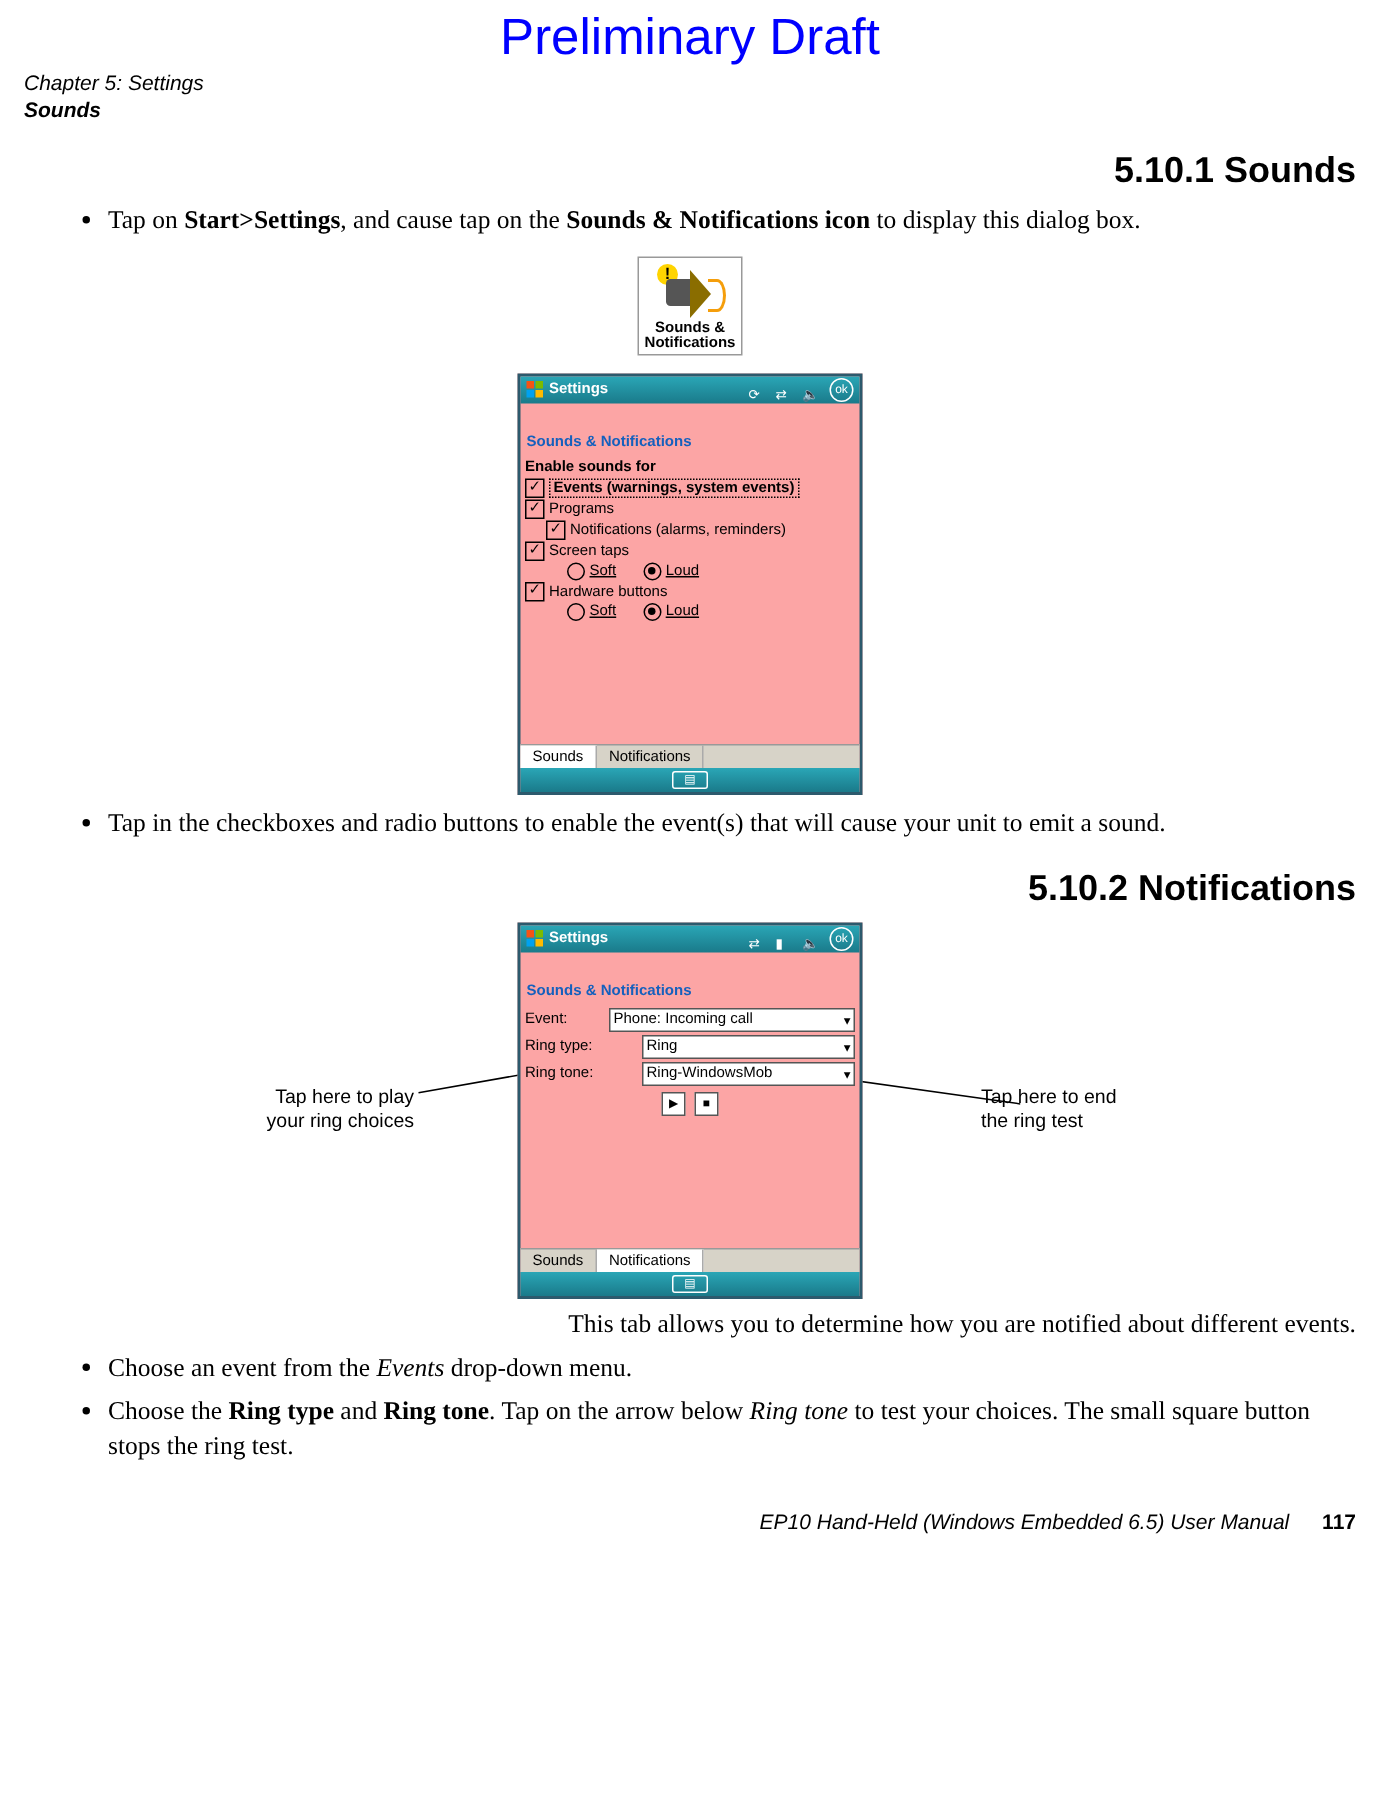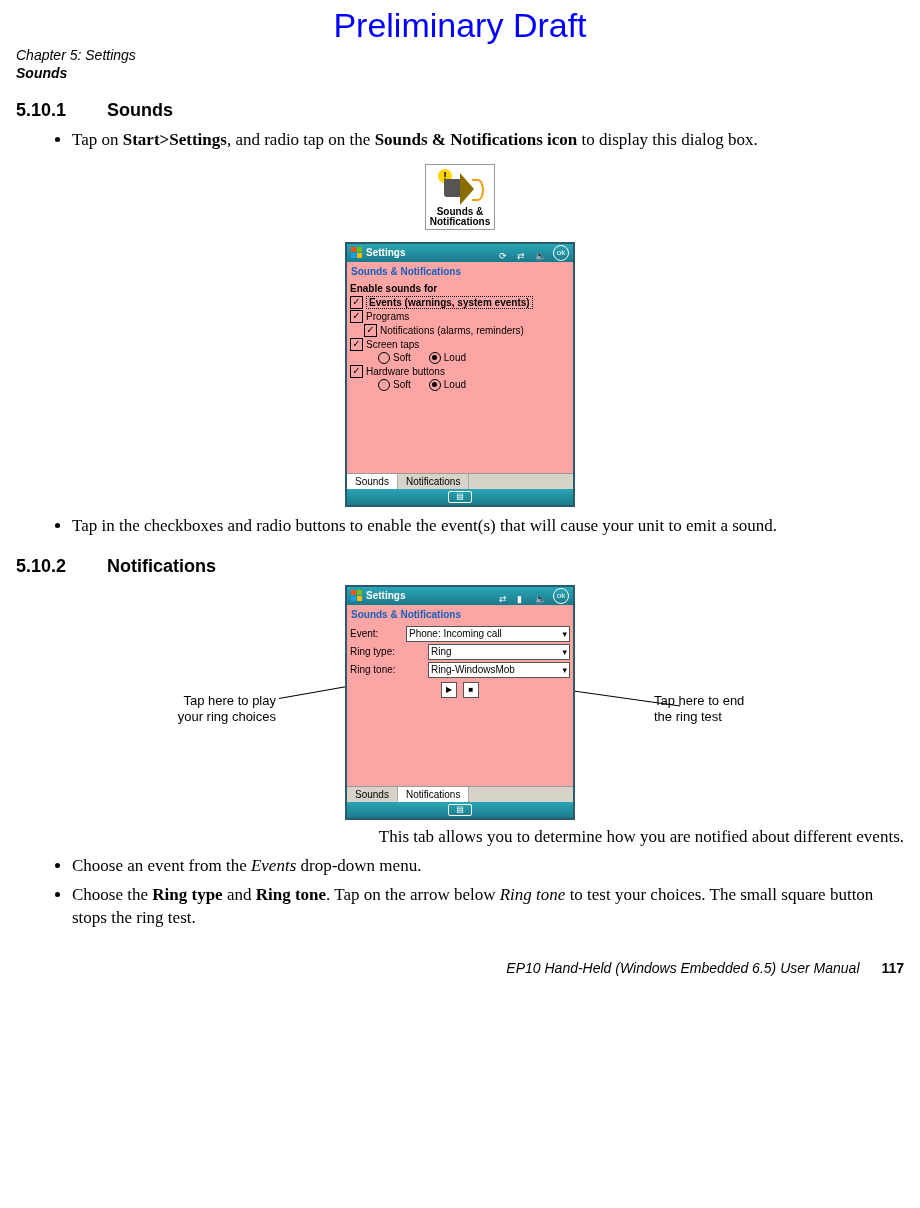--- a/index.html
+++ b/index.html
@@ -25,22 +25,23 @@
   .header-right {
     font-family: "Trebuchet MS", Arial, sans-serif;
     font-style: italic;
     font-size: 14px;
     line-height: 1.25;
     margin-right: 4px;
   }
   .section-hdr {
     font-family: "Trebuchet MS", Arial, sans-serif;
     font-weight: bold;
-    font-size: 18px;
+    font-size: 24px;
     margin: 18px 0 8px 0;
+    text-align: right;
   }
   .section-num { display:inline-block; width:86px; }
   ul.body-list {
     margin: 4px 0 10px 56px;
     padding: 0;
   }
   ul.body-list li {
     font-size: 17px;
     line-height: 1.35;
     margin-bottom: 6px;
@@ -106,31 +107,31 @@
   .titlebar .left { display:flex; align-items:center; gap:3px; font-size:10px; font-weight:bold;}
   .winflag { width:12px; height:12px; position:relative; }
   .winflag span{ position:absolute; width:5px; height:5px;}
   .winflag .a{background:#f65314;left:0;top:0;}
   .winflag .b{background:#7cbb00;left:6px;top:0;}
   .winflag .c{background:#00a1f1;left:0;top:6px;}
   .winflag .d{background:#ffbb00;left:6px;top:6px;}
   .titlebar .right { display:flex; gap:6px; align-items:center; font-size:9px;}
   .tb-icon { width:12px; height:12px; display:inline-block; }
   .ok-badge { border:1px solid #fff; border-radius:50%; width:14px; height:14px; font-size:8px; line-height:14px; text-align:center;}
-  .blue-sub { color:#1560bd; font-weight:bold; font-size:10px; padding:4px 4px 2px 4px;}
+  .blue-sub { color:#1560bd; font-weight:bold; font-size:10px; padding:20px 4px 2px 4px;}
   .shot-body { padding: 2px 3px; min-height:190px; }
   .ev-label { font-weight:bold; font-size:10px; margin:2px 0; }
   .row { display:flex; align-items:center; gap:3px; margin:1px 0; }
   .row.indent1 { margin-left:14px; }
   .cb { width:11px; height:11px; border:1px solid #000; display:inline-flex; align-items:center; justify-content:center;}
   .cb.checked::after{ content:"✓"; font-size:10px; line-height:10px;}
   .sel-outline { border:1px dotted #000; padding:0 2px;font-weight:bold; }
   .rb { width:10px; height:10px; border:1px solid #000; border-radius:50%; display:inline-flex; align-items:center; justify-content:center; }
   .rb.filled::after{ content:""; width:5px; height:5px; background:#000; border-radius:50%;}
-  .radio-row { display:flex; gap:18px; margin-left:28px; margin-top:1px; margin-bottom:1px;}
+  .radio-row { display:flex; gap:18px; margin-left:28px; margin-top:1px; margin-bottom:1px;text-decoration:underline;}
   .radio-opt { display:flex; align-items:center; gap:3px;}
   .tabs { display:flex; font-size:10px; border-top:1px solid #999; background:#d7d3c8;}
   .tab { padding:2px 8px; border-right:1px solid #aaa; }
   .tab.active { background:#fff; }
   .sip-bar { background: linear-gradient(#2aa6b6,#1a7a8a); height:16px; display:flex; align-items:center; justify-content:center;}
   .sip { width:22px; height:10px; border:1px solid #fff; border-radius:2px; display:flex; align-items:center; justify-content:center;}
   .sip::after{ content:"▤"; font-size:8px; color:#fff; line-height:8px;}
   
   .field-row { display:flex; align-items:center; gap:4px; margin:2px 0; }
   .field-row label { width:52px; }
@@ -175,21 +176,21 @@
     <div class="bold">Sounds</div>
   </div>
 
   <div class="section-hdr">
     <span class="section-num">5.10.1</span>
     <span>Sounds</span>
   </div>
 
   <ul class="body-list">
     <li>
-      <span>Tap on </span><span class="bold">Start&gt;Settings</span><span>, and radio tap on the </span><span class="bold">Sounds &amp; Notifications icon</span><span> to display this dialog box.</span>
+      <span>Tap on </span><span class="bold">Start&gt;Settings</span><span>, and cause tap on the </span><span class="bold">Sounds &amp; Notifications icon</span><span> to display this dialog box.</span>
     </li>
   </ul>
 
   <div class="center-stack">
     <div class="icon-block">
       <div class="icon-img">
         <div class="excl">!</div>
         <div class="speaker-body"></div>
         <div class="speaker-cone"></div>
         <div class="speaker-ring"></div>

